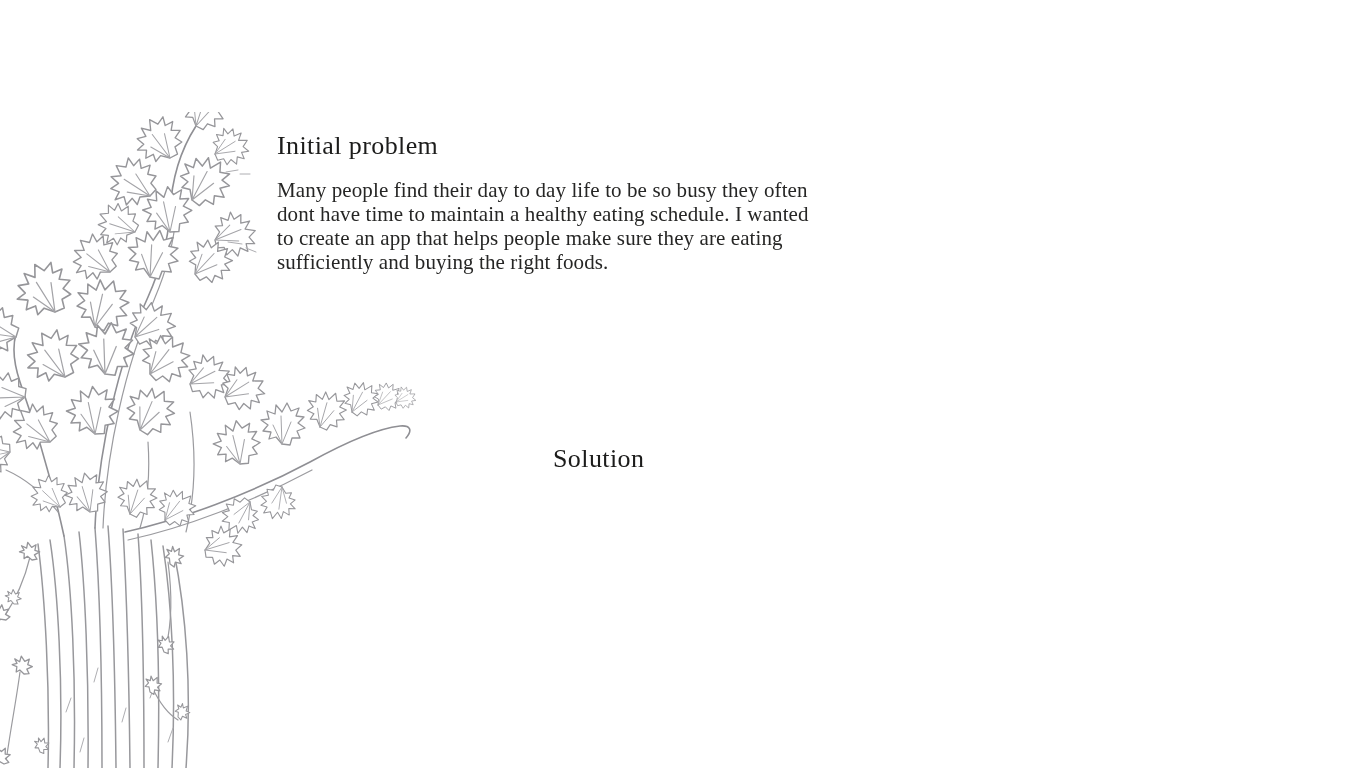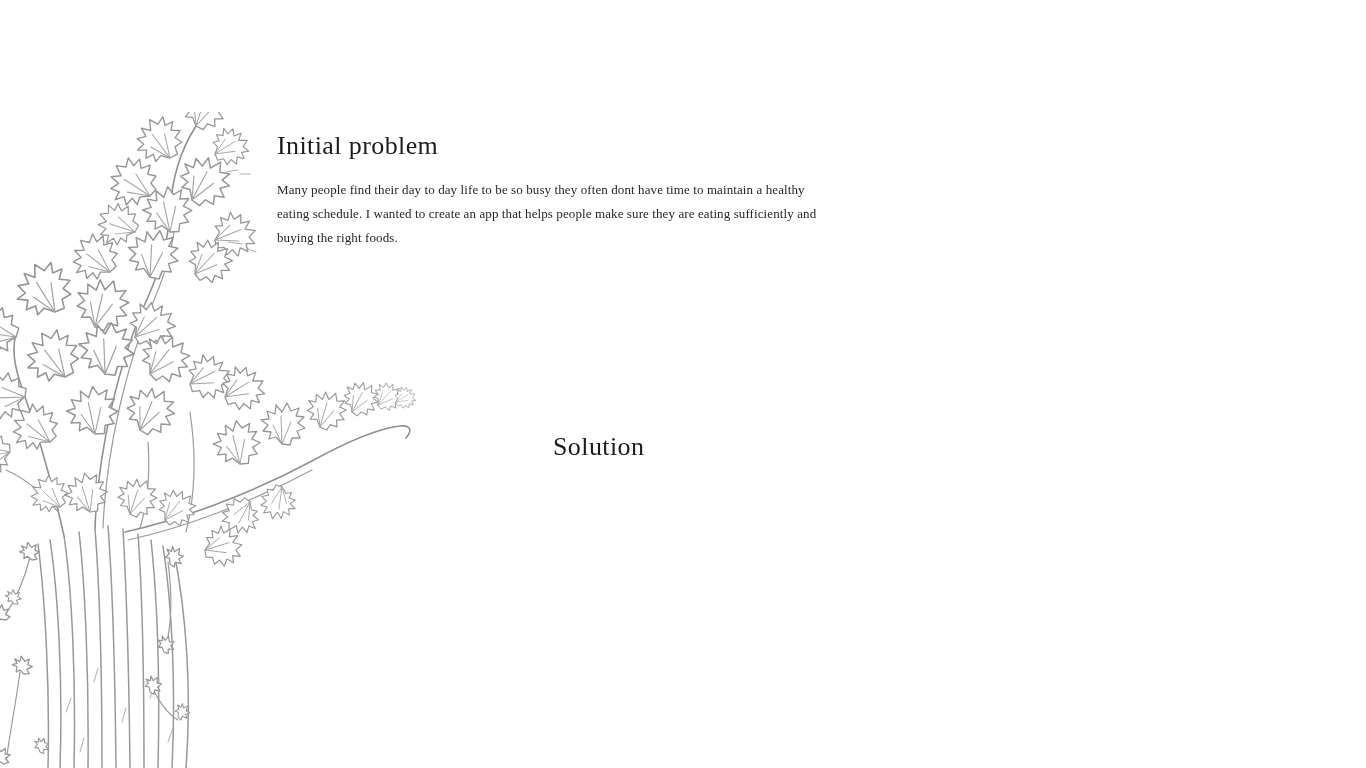--- a/index.html
+++ b/index.html
@@ -15,30 +15,30 @@
   .plant { position: absolute; left: 0; top: 112px; width: 424px; height: 656px; }
   .lf   { fill: #ffffff; stroke: #96969a; stroke-width: 1.3; stroke-linejoin: round; }
   .vn   { fill: none; stroke: #a4a4a8; stroke-width: 1; stroke-linecap: round; }
   .stem { fill: none; stroke: #8f8f94; stroke-width: 1.6; stroke-linecap: round; }
   .stem2{ fill: none; stroke: #9b9b9f; stroke-width: 1.2; stroke-linecap: round; }
   .stalk{ fill: none; stroke: #98989c; stroke-width: 1.5; stroke-linecap: round; }
   .hatch{ fill: none; stroke: #aeaeb2; stroke-width: 1; stroke-linecap: round; }
   
   .section { position: absolute; }
   #sec-problem  { left: 277px; top: 131px; width: 545px; }
-  #sec-solution { left: 553px; top: 432px; width: 535px; }
+  #sec-solution { left: 553px; top: 444px; width: 535px; }
   .sec-heading {
     font-size: 26px;
     font-weight: 400;
     color: #1c1c1b;
     margin: 0 0 17px 0;
     letter-spacing: 0.4px;
   }
   .sec-body {
-    font-size: 13px;
+    font-size: 21px;
     line-height: 24px;
     color: #262625;
     margin: 0;
     letter-spacing: 0.1px;
   }
 </style>
 </head>
 <body>
 
 <div class="canvas">

